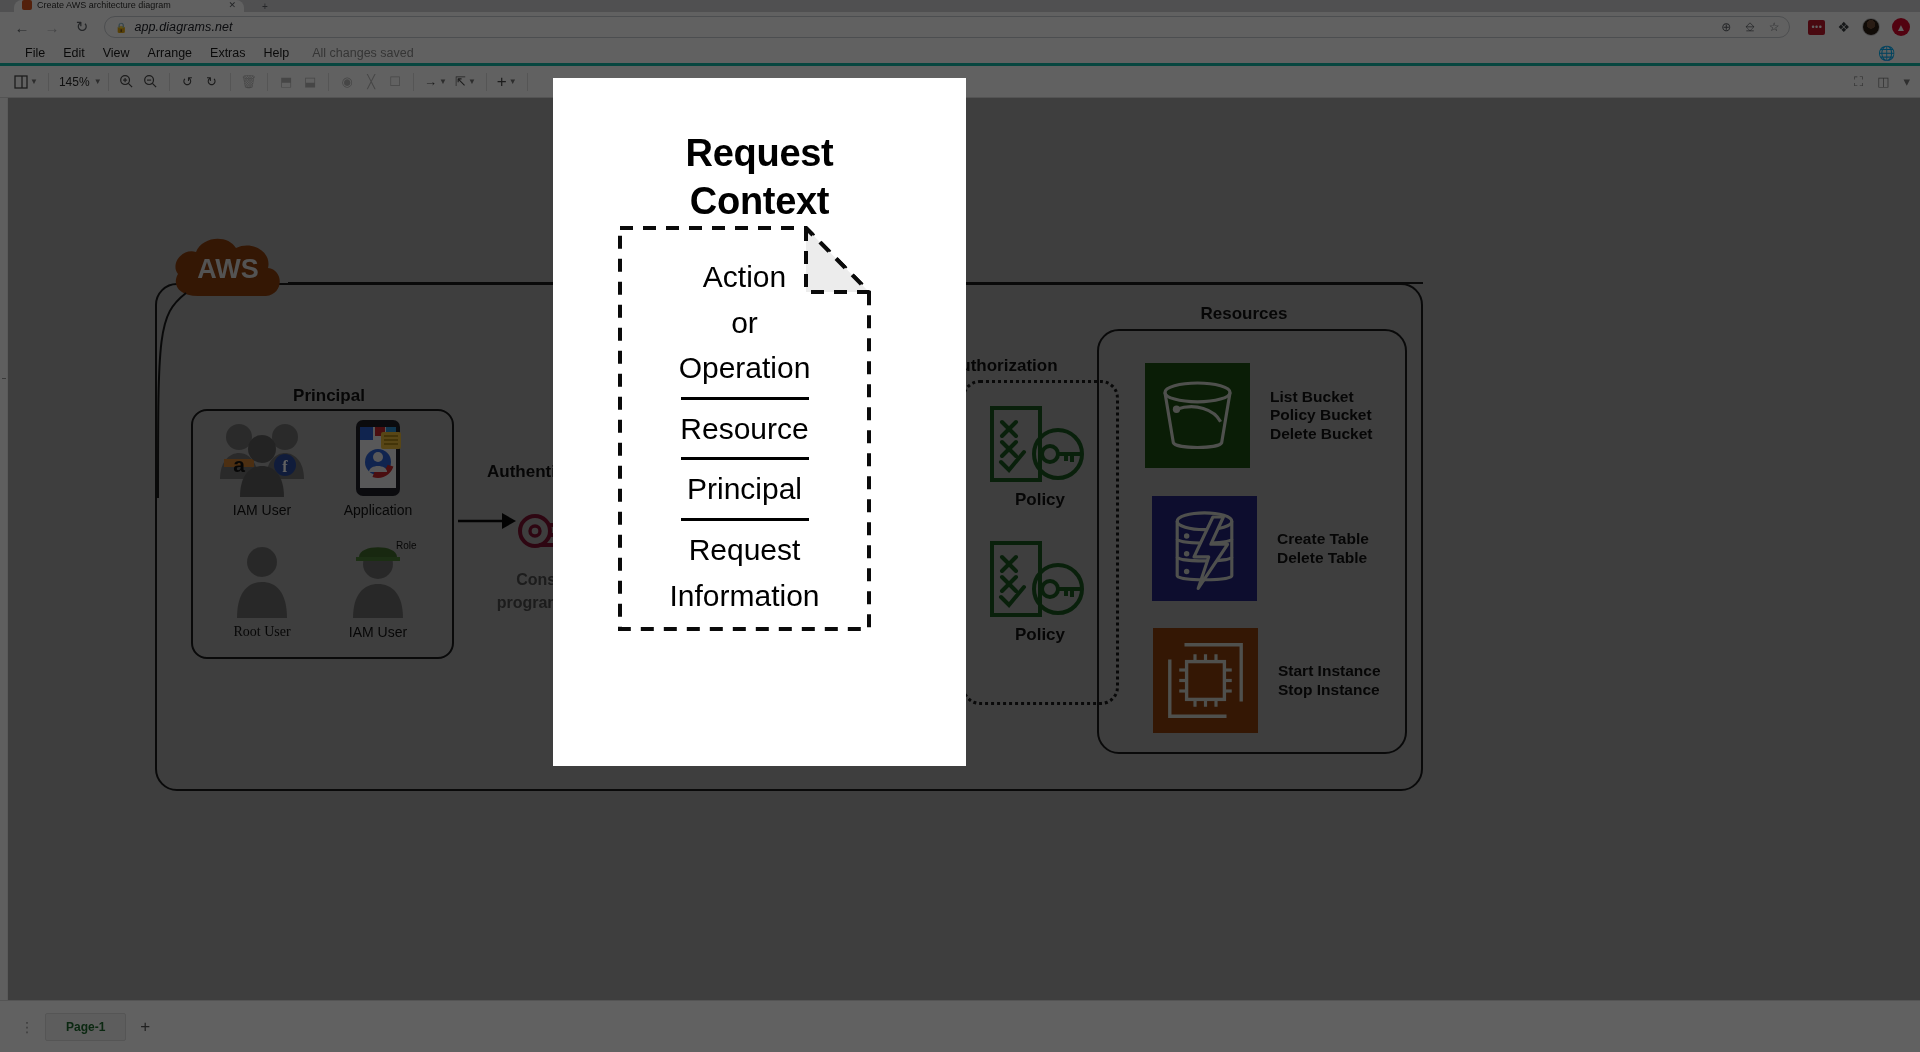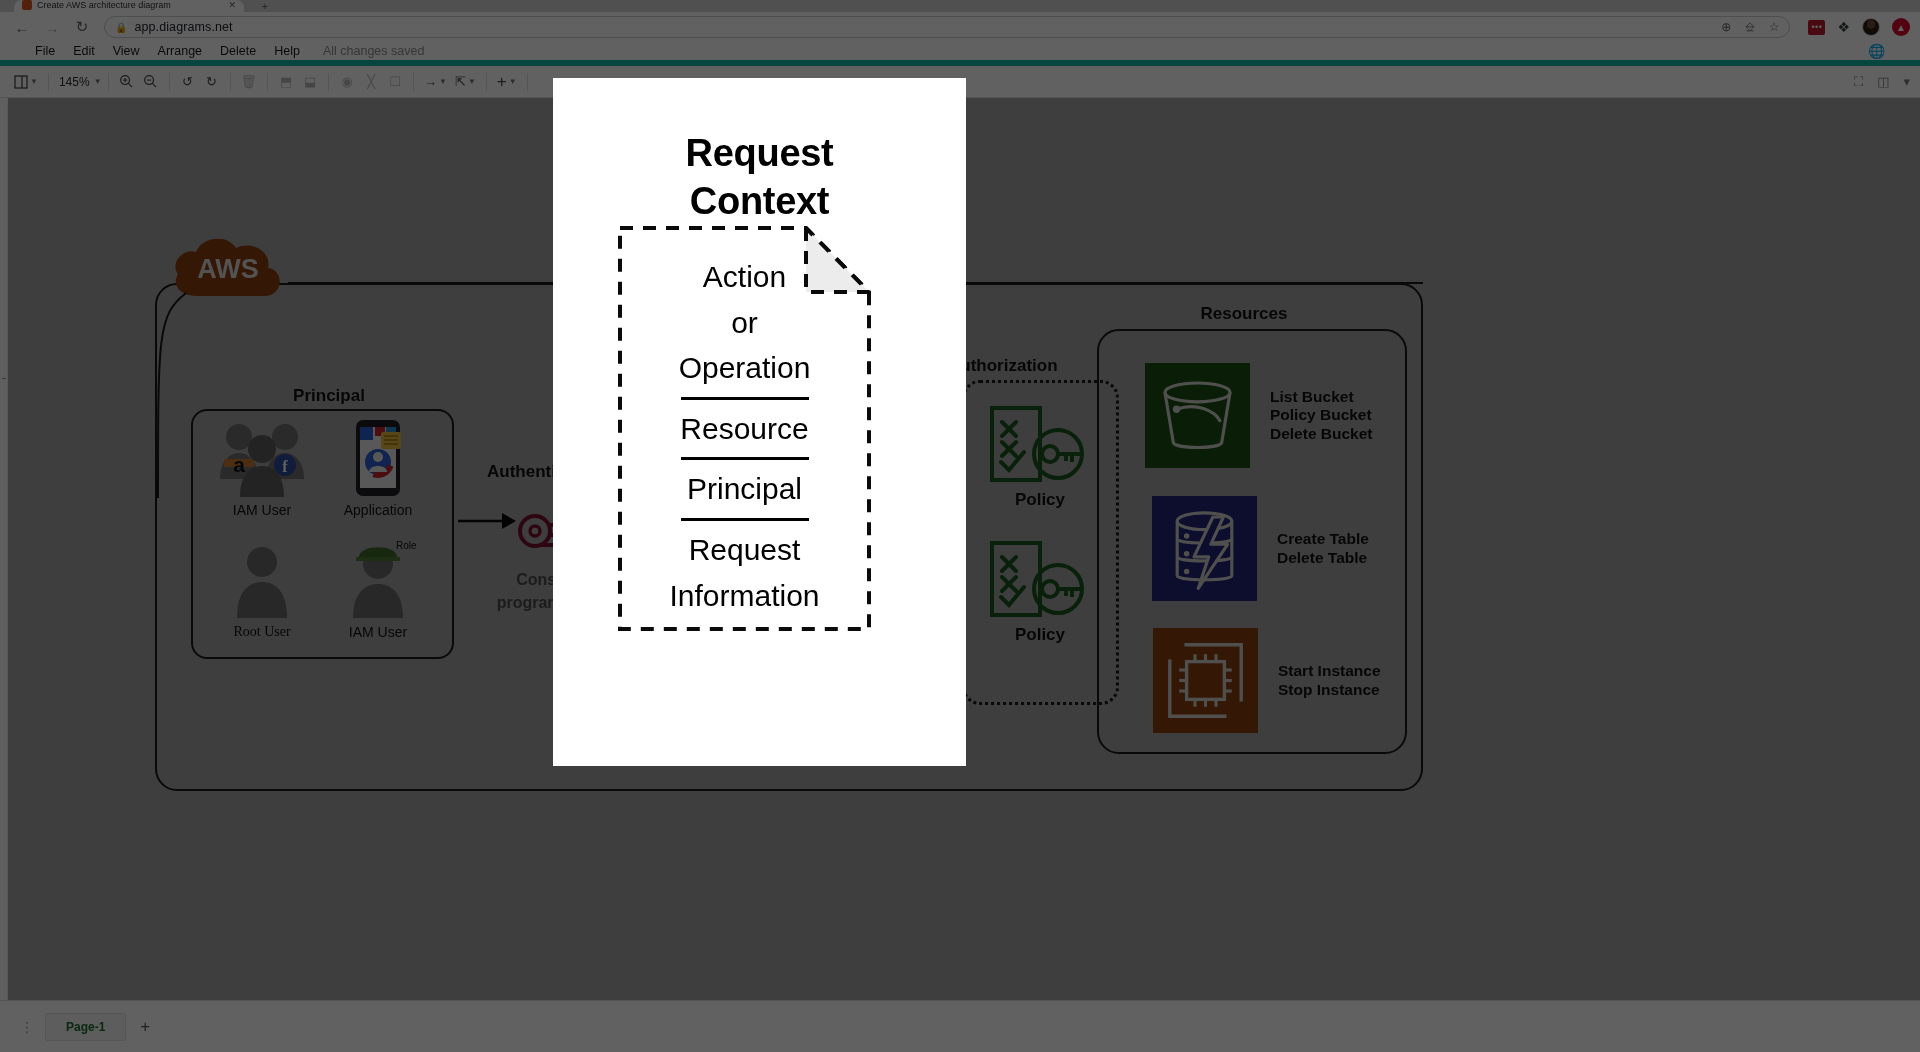--- a/index.html
+++ b/index.html
@@ -57,21 +57,21 @@
   }
   .nav-btn.disabled { color: #b5b7ba; }
   .urlbox {
     flex: 1 1 auto; height: 22px;
     border: 1px solid #c9ccd1; border-radius: 12px;
     background: #fff;
     display: flex; align-items: center; padding: 0 10px; gap: 7px;
     margin-left: 4px;
   }
   .lock-icon { font-size: 10px; color: #444; }
-  .url-text { font-size: 12.5px; color: #20232a; letter-spacing: .1px; }
+  .url-text { font-size: 12.5px; color: #20232a; letter-spacing: .1px; font-style: italic; }
   .url-actions { margin-left: auto; display: flex; align-items: center; gap: 14px; color: #5f6368; font-size: 12px; }
   .ext-strip { display: flex; align-items: center; gap: 12px; padding-left: 12px; flex: 0 0 auto; }
   .ext-red {
     width: 17px; height: 15px; background: #c0192c; border-radius: 2px;
     display: flex; align-items: center; justify-content: center;
     color: #fff; font-size: 9px; letter-spacing: .5px;
   }
   .ext-puzzle { color: #3c4043; font-size: 14px; }
   .ext-avatar {
     width: 18px; height: 18px; border-radius: 50%;
@@ -80,22 +80,22 @@
   }
   .ext-profile {
     width: 18px; height: 18px; border-radius: 50%; background: #d7072b;
     display: flex; align-items: center; justify-content: center;
     color: #fff; font-size: 10px;
   }
 
   
   .menubar {
     position: absolute; top: 42px; left: 0; right: 0; height: 24px;
-    background: #ffffff; border-bottom: 6px solid #14b8a6;
-    display: flex; align-items: center; padding: 0 26px; gap: 0;
+    background: #ffffff; border-bottom: 3px solid #14b8a6;
+    display: flex; align-items: center; padding: 0 16px; gap: 0;
     font-size: 12.5px; color: #1a1a1a;
   }
   .menu-item { padding: 0 9px; line-height: 24px; }
   .save-status { color: #8c8c8c; margin-left: 14px; font-size: 12.5px; }
   .menubar-right { margin-left: auto; display: flex; align-items: center; padding-right: 8px; }
   .globe-icon { color: #5a5a5a; font-size: 14px; }
 
   
   .toolbar {
     position: absolute; top: 66px; left: 0; right: 0; height: 32px;
@@ -267,21 +267,21 @@
       <span class="ext-avatar"></span>
       <span class="ext-profile">▲</span>
     </div>
   </div>
 
   <div class="menubar">
     <div class="menu-item">File</div>
     <div class="menu-item">Edit</div>
     <div class="menu-item">View</div>
     <div class="menu-item">Arrange</div>
-    <div class="menu-item">Delete</div>
+    <div class="menu-item">Extras</div>
     <div class="menu-item">Help</div>
     <div class="save-status">All changes saved</div>
     <div class="menubar-right">
       <span class="globe-icon">🌐</span>
     </div>
   </div>
 
   <div class="toolbar">
     <div class="tb-btn">
       <svg width="14" height="14" viewBox="0 0 14 14">

